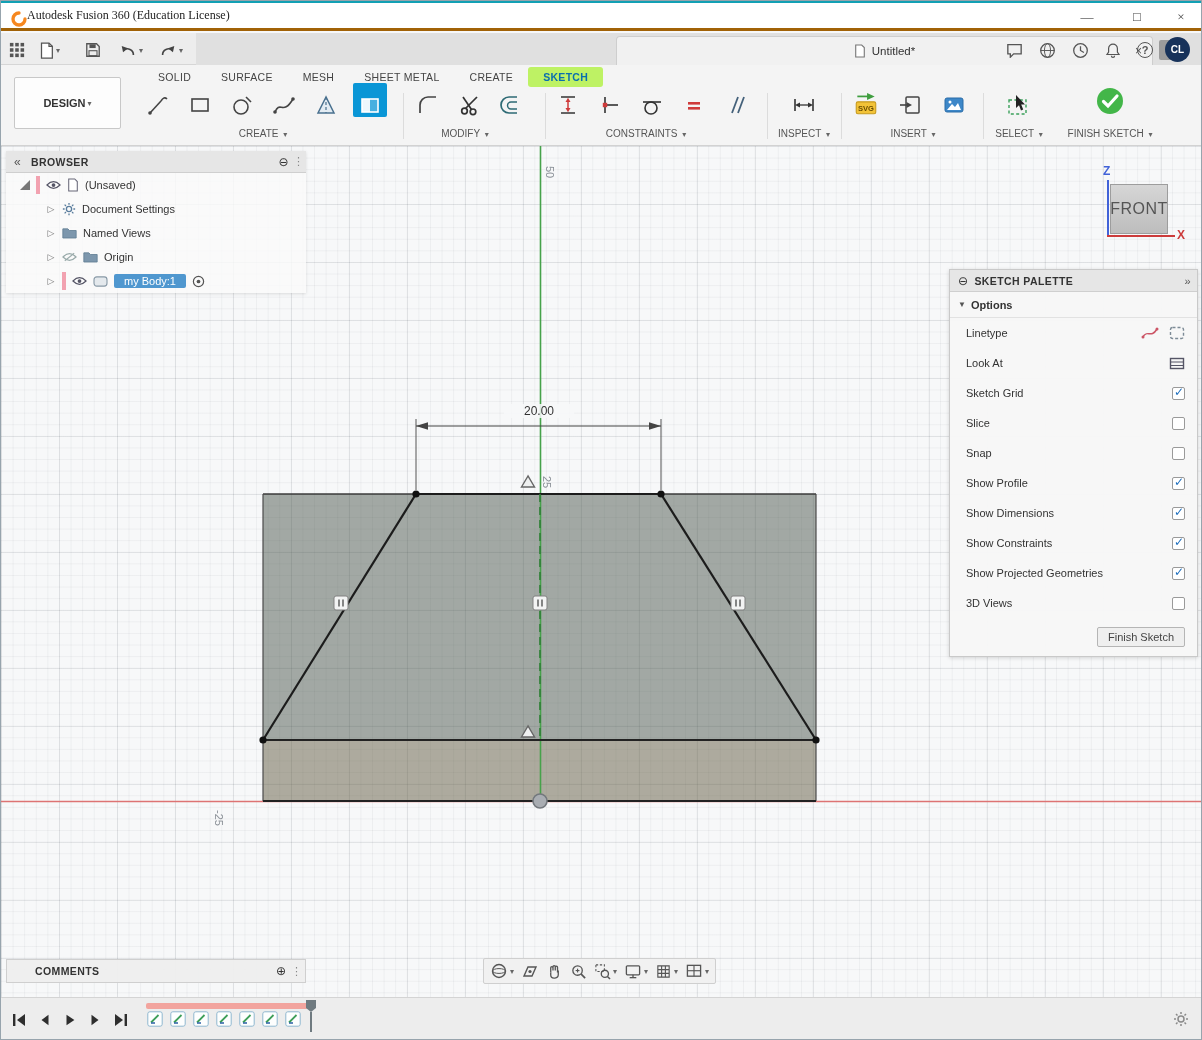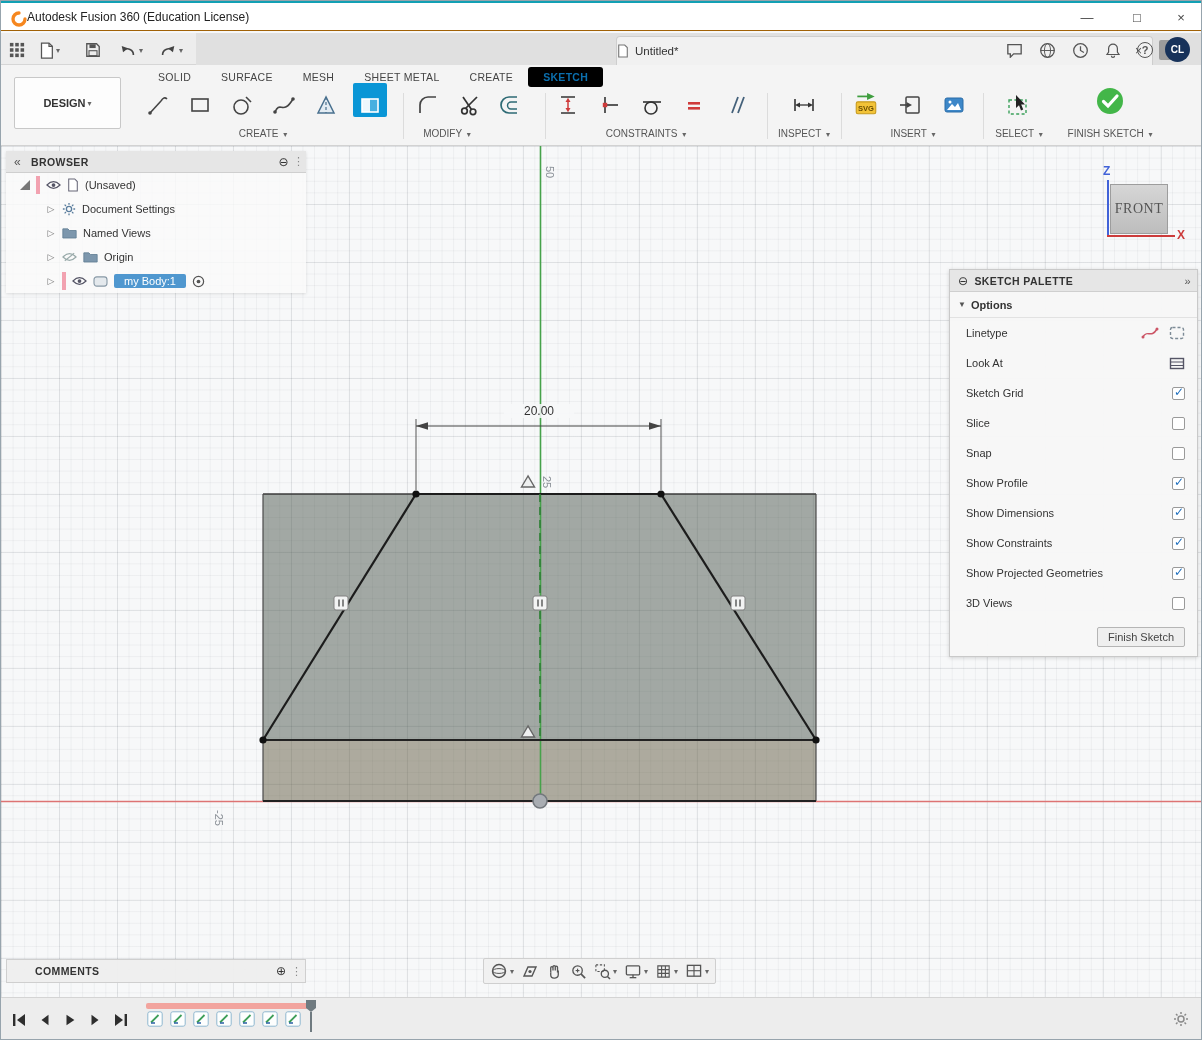--- a/index.html
+++ b/index.html
@@ -3,40 +3,40 @@
 <meta charset="utf-8">
 <style>
   * { margin:0; padding:0; box-sizing:border-box; }
   html,body { width:1202px; height:1040px; }
   body { font-family:"Liberation Sans","DejaVu Sans",sans-serif; color:#333; }
   #app { position:relative; width:1202px; height:1040px; overflow:hidden; background:#f7f8f9; border:1px solid #97a4ad; }
   .abs { position:absolute; }
   svg { display:block; }
 
   
-  .titlebar { position:absolute; left:0; top:0; width:100%; height:30px; background:#fff; border-top:2px solid #12a0b4; border-bottom:1px solid #a16207; display:flex; align-items:center; }
+  .titlebar { position:absolute; left:0; top:0; width:100%; height:30px; background:#fff; border-top:2px solid #12a0b4; border-bottom:3px solid #a16207; display:flex; align-items:center;font-family:Liberation Serif, serif; }
   .titlebar .title { font-size:12px; color:#222; margin-left:8px; }
   .win-btn { position:absolute; top:0; width:40px; height:28px; display:flex; align-items:center; justify-content:center; font-size:13px; color:#444; cursor:default; }
 
   
   .qatrow { position:absolute; left:0; top:32px; width:100%; height:32px; background:#ededed; border-bottom:1px solid #d6d6d6; }
   .tabstrip { position:absolute; left:195px; top:0; right:0; height:32px; background:#e0e0e0; }
   .qat-btn { position:absolute; top:6px; height:22px; display:flex; align-items:center; justify-content:center; }
   .caret { font-size:8px; color:#666; margin-left:2px; }
-  .doc-tab { position:absolute; left:420px; top:3px; width:537px; height:29px; background:#f1f1f1; border:1px solid #cecece; border-bottom:none; border-radius:4px 4px 0 0; display:flex; align-items:center; justify-content:flex-start; font-size:11.5px; color:#333; }
+  .doc-tab { position:absolute; left:420px; top:3px; width:537px; height:29px; background:#f1f1f1; border:1px solid #cecece; border-bottom:none; border-radius:4px 4px 0 0; display:flex; align-items:center; justify-content:center; font-size:11.5px; color:#333; }
   .doc-tab .close { position:absolute; right:10px; font-size:12px; color:#555; }
   .plus-btn { position:absolute; left:963px; top:7px; width:20px; height:20px; background:#9b9b9b; color:#f5f5f5; border-radius:2px; display:flex; align-items:center; justify-content:center; font-size:14px; font-weight:bold; }
   .top-icon { position:absolute; top:7px; width:22px; height:20px; display:flex; align-items:center; justify-content:center; }
   .help-badge { width:16px; height:16px; border:1.5px solid #555; border-radius:50%; font-size:11px; color:#555; display:flex; align-items:center; justify-content:center; font-weight:bold; }
   .avatar { position:absolute; left:1164px; top:4px; width:25px; height:25px; border-radius:50%; background:#17325a; color:#fff; font-size:10px; font-weight:bold; display:flex; align-items:center; justify-content:center; }
 
   
   .ribbontabs { position:absolute; left:0; top:64px; width:100%; height:24px; background:#f4f4f4; display:flex; align-items:center; padding-left:142px; }
   .rtab { font-size:10.5px; color:#444; padding:4px 15px; letter-spacing:.3px; }
-  .rtab.active { background:#000000; color:#0b6fae; font-weight:bold; border-radius:3px; }
+  .rtab.active { background:#bef264; color:#0b6fae; font-weight:bold; border-radius:3px; }
 
   
   .ribbon { position:absolute; left:0; top:88px; width:100%; height:57px; background:#f4f4f4; border-bottom:1px solid #d2d2d2; }
   .design-btn { position:absolute; left:13px; top:76px; width:107px; height:52px; background:#fdfdfd; border:1px solid #c8c8c8; border-radius:2px; display:flex; align-items:center; justify-content:center; font-size:11px; font-weight:bold; color:#333; z-index:5; }
   .ribbon-icon { position:absolute; top:82px; width:34px; height:34px; display:flex; align-items:flex-end; justify-content:center; border-radius:2px; }
   .ribbon-icon.selected { background:#0a96d6; }
   .glabel { position:absolute; top:127px; font-size:10px; color:#555; white-space:nowrap; transform:translateX(-50%); }
   .rdiv { position:absolute; top:92px; height:46px; width:1px; background:#dcdcdc; }
   .finish-bg { position:absolute; left:1056px; top:88px; width:106px; height:56px; background:#d8edf8; }
 
@@ -46,21 +46,21 @@
     background-image:
       linear-gradient(to right, rgba(60,70,80,0.055) 1px, transparent 1px),
       linear-gradient(to bottom, rgba(60,70,80,0.055) 1px, transparent 1px),
       linear-gradient(to right, rgba(60,70,80,0.09) 1px, transparent 1px),
       linear-gradient(to bottom, rgba(60,70,80,0.09) 1px, transparent 1px);
     background-size: 11.6px 11.6px, 11.6px 11.6px, 58px 58px, 58px 58px; }
   .dim-text { position:absolute; left:503px; top:258px; width:70px; text-align:center; font-size:12px; color:#333; background:rgba(247,248,249,0.85); }
   .tick { position:absolute; font-size:11px; color:#8a9097; transform:rotate(90deg); }
 
   
-  .vcube { position:absolute; left:1109px; top:38px; width:58px; height:50px; background:linear-gradient(#d6d6d6,#bdbdbd); border:1px solid #9d9d9d; display:flex; align-items:center; justify-content:center; font-size:14px; color:#555; letter-spacing:.5px;font-family:Liberation Serif, serif; }
+  .vcube { position:absolute; left:1109px; top:38px; width:58px; height:50px; background:linear-gradient(#d6d6d6,#bdbdbd); border:1px solid #9d9d9d; display:flex; align-items:center; justify-content:center; font-size:16px; color:#555; letter-spacing:.5px; }
   .vc-z { position:absolute; left:1102px; top:18px; color:#4162d8; font-size:12px; font-weight:bold; }
   .vc-x { position:absolute; left:1176px; top:82px; color:#cc3b3b; font-size:12px; font-weight:bold; }
   .vc-zline { position:absolute; left:1106px; top:34px; width:2px; height:56px; background:#4162d8; }
   .vc-xline { position:absolute; left:1106px; top:89px; width:68px; height:2px; background:#cc3b3b; }
 
   
   .panel-header { height:22px; background:#e6e6e6; border-bottom:1px solid #cfcfcf; display:flex; align-items:center; font-size:10.5px; color:#333; letter-spacing:.4px; }
   .browser-panel { position:absolute; left:5px; top:5px; width:300px; box-shadow:0 1px 3px rgba(0,0,0,.12); }
   .brow { height:24px; display:flex; align-items:center; gap:6px; font-size:11px; color:#333; background:rgba(250,250,250,0.82); }
   .disc { font-size:9px; color:#777; width:10px; text-align:center; }
@@ -259,21 +259,21 @@
         <circle cx="6.5" cy="18" r="2.8" fill="none" stroke="#333" stroke-width="1.7"></circle>
         <circle cx="15" cy="18.8" r="2.8" fill="none" stroke="#333" stroke-width="1.7"></circle>
       </svg>
   </span>
   <span class="ribbon-icon" style="left:494px">
     <svg width="24" height="24" viewBox="0 0 24 24">
         <path d="M17 4H9a8 8 0 0 0 0 16h8" fill="none" stroke="#2d6a74" stroke-width="1.7"></path>
         <path d="M17 9h-6a3.5 3.5 0 0 0 0 7h6" fill="none" stroke="#2d6a74" stroke-width="1.4"></path>
       </svg>
   </span>
-  <span class="glabel" style="left:446px"><span>MODIFY</span> <span class="caret">▾</span></span>
+  <span class="glabel" style="left:464px"><span>MODIFY</span> <span class="caret">▾</span></span>
 
   <span class="rdiv" style="left:544px"></span>
 
   <span class="ribbon-icon" style="left:550px">
     <svg width="24" height="24" viewBox="0 0 24 24">
         <line x1="5" y1="4" x2="19" y2="4" stroke="#333" stroke-width="1.5"></line>
         <line x1="5" y1="20" x2="19" y2="20" stroke="#333" stroke-width="1.5"></line>
         <line x1="12" y1="7" x2="12" y2="17" stroke="#cf3b3b" stroke-width="1.5"></line>
         <polygon points="12,4.8 9.5,9 14.5,9" fill="#cf3b3b"></polygon>
         <polygon points="12,19.2 9.5,15 14.5,15" fill="#cf3b3b"></polygon>

